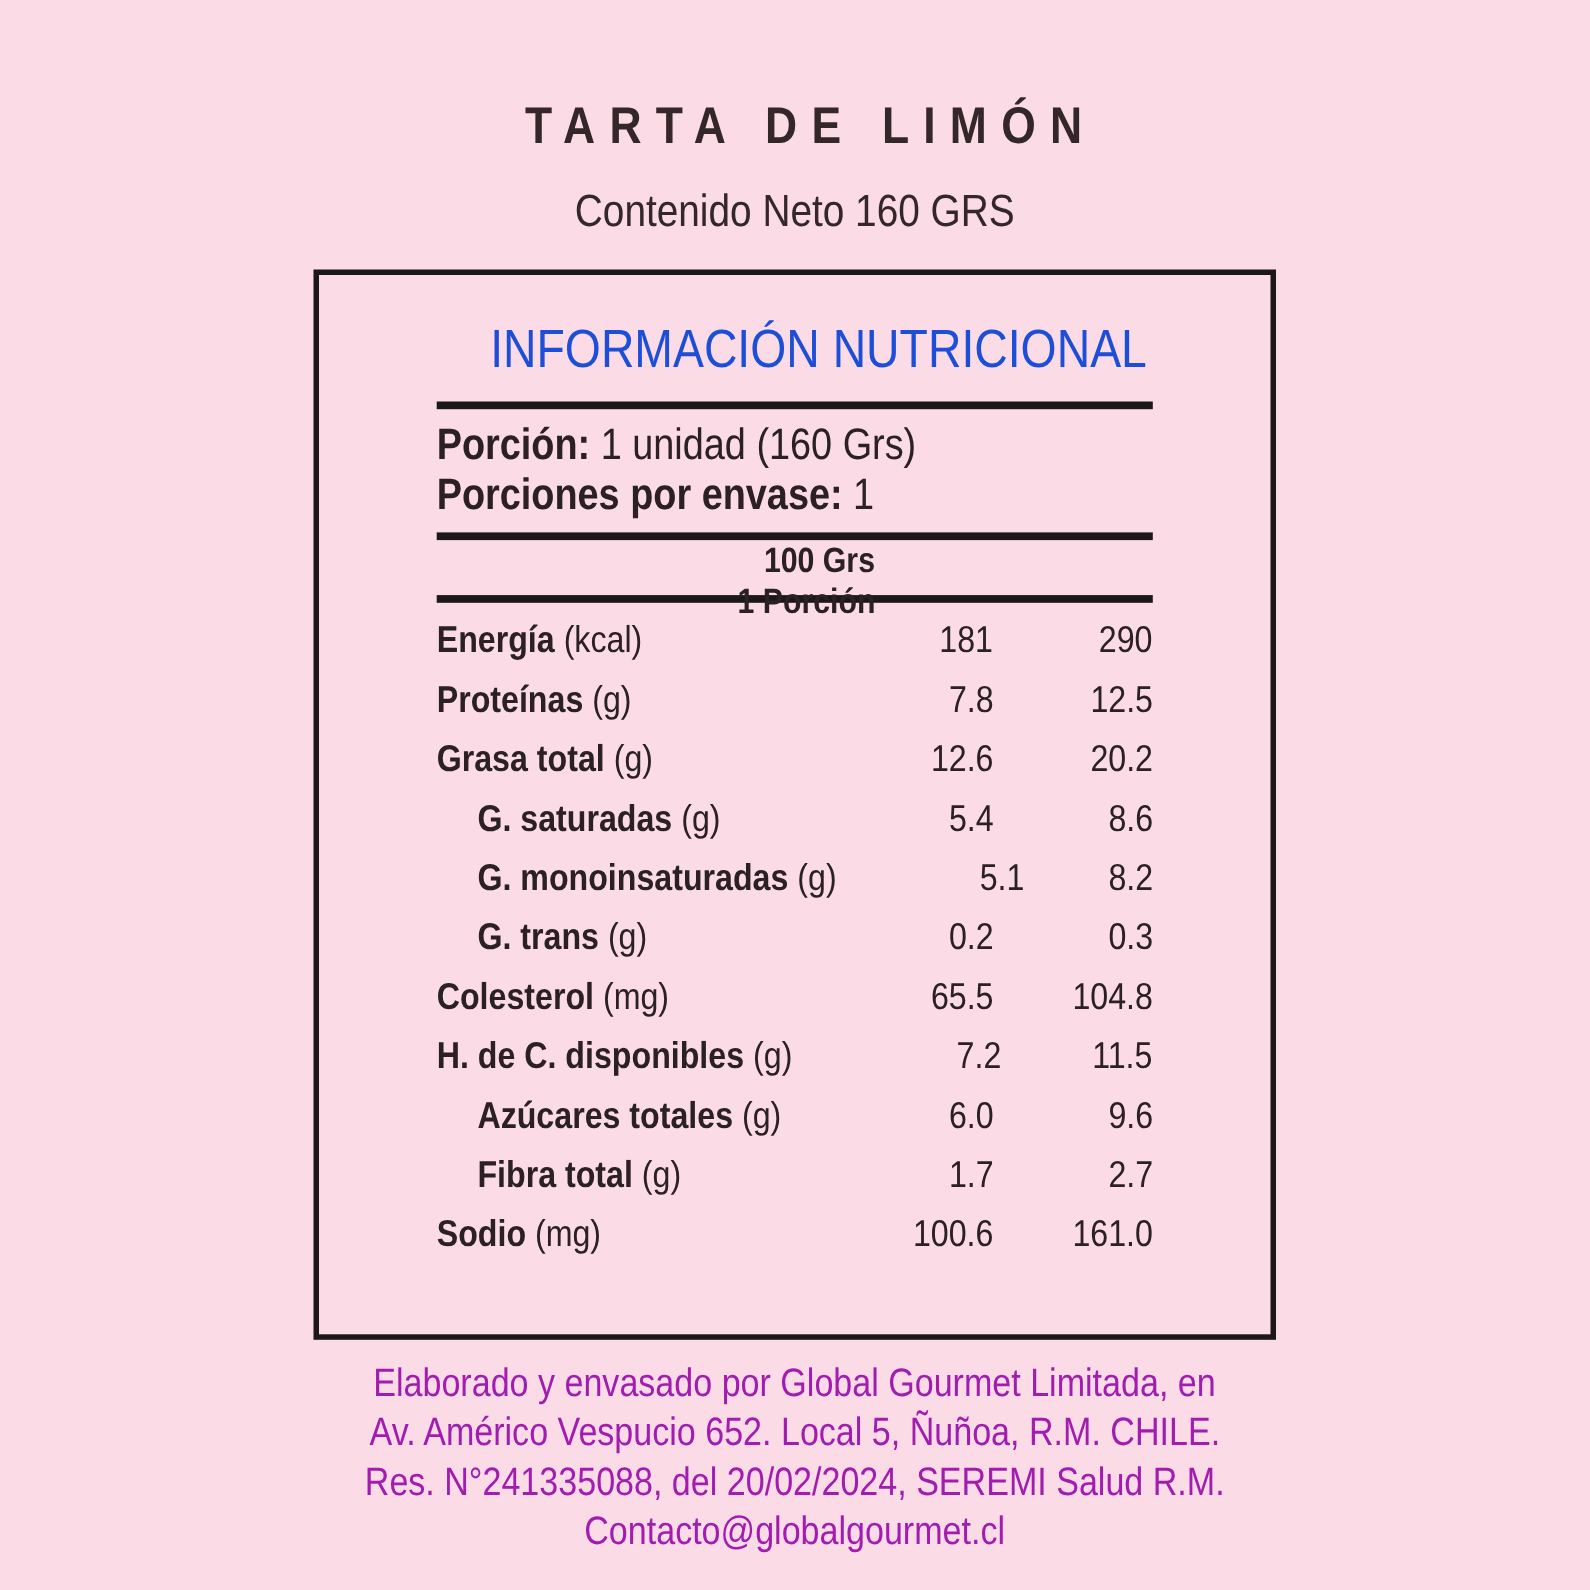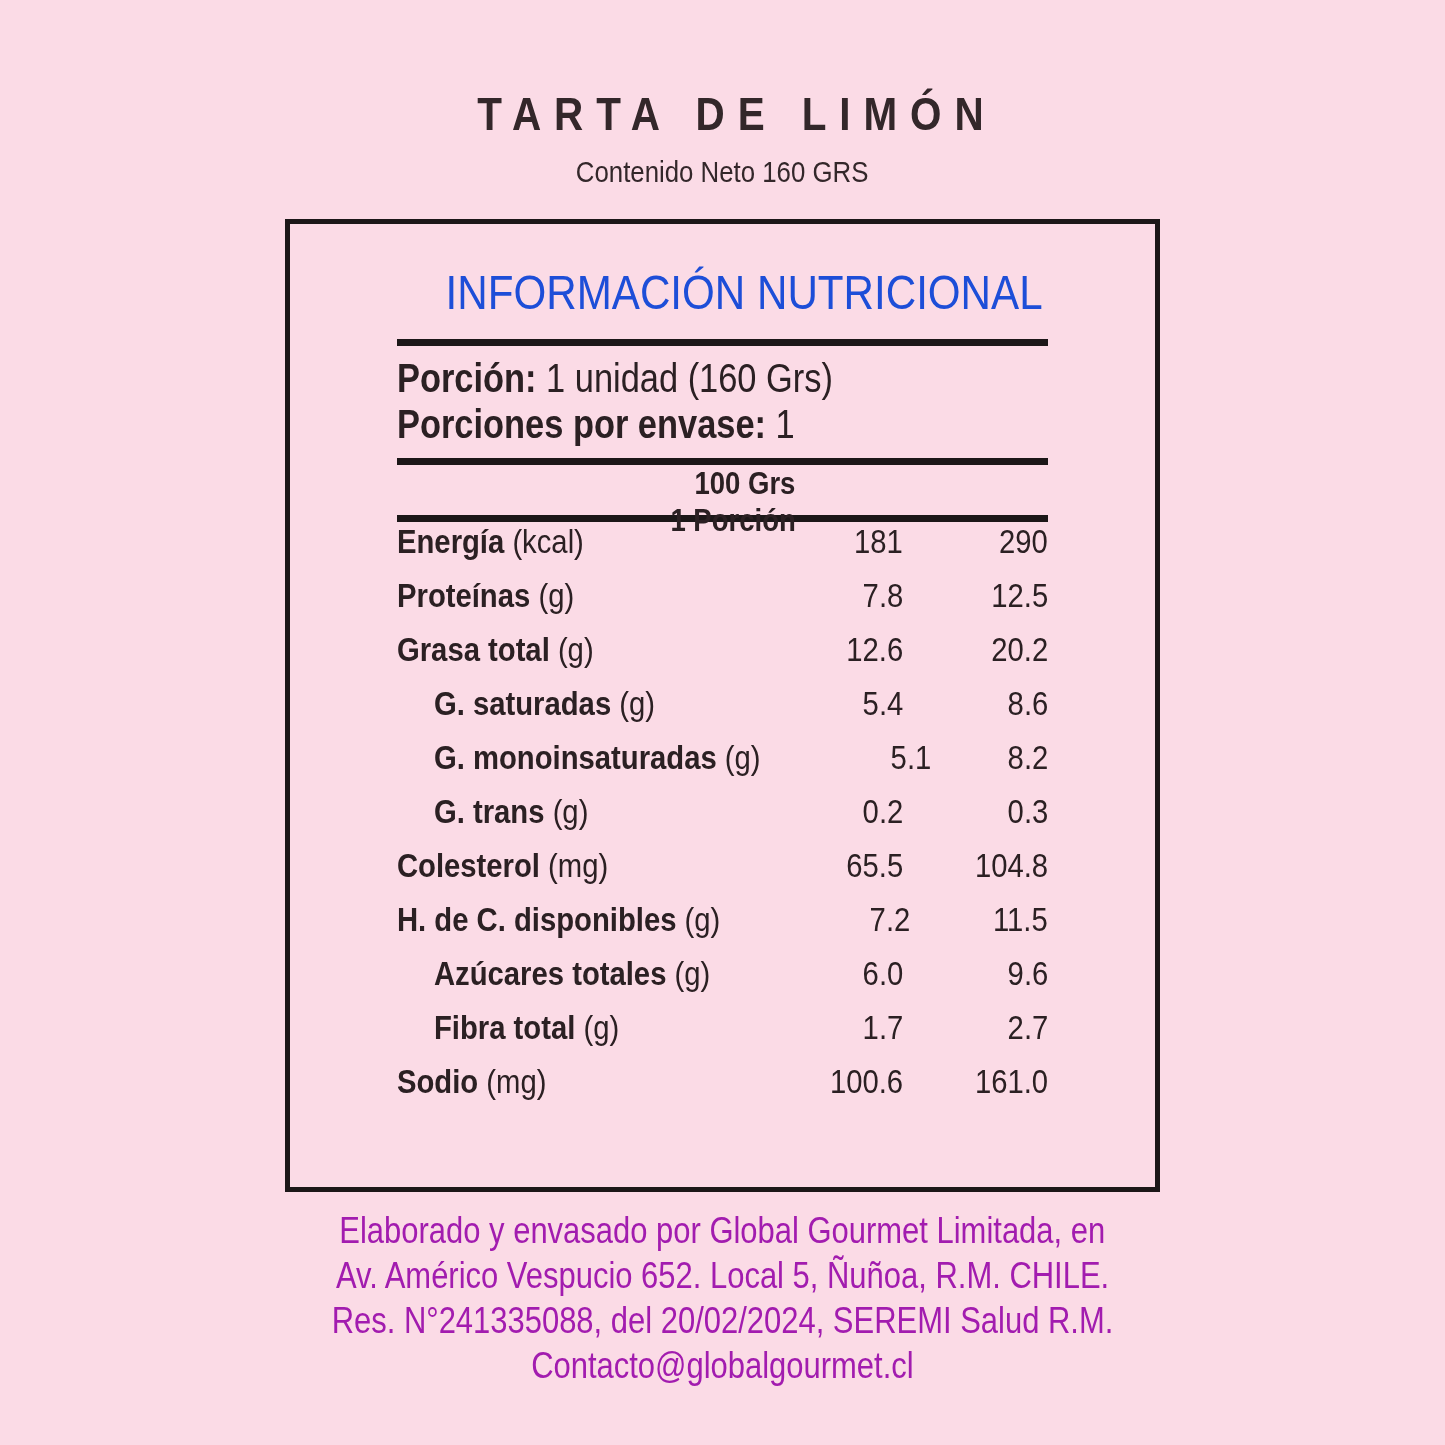--- a/index.html
+++ b/index.html
@@ -16,21 +16,21 @@
   .cond-c { display:inline-block; transform:scaleX(.86); transform-origin:50% 50%; white-space:nowrap; }
   .cond-l { display:inline-block; transform:scaleX(.86); transform-origin:0 50%;  white-space:nowrap; }
   .cond-r { display:inline-block; transform:scaleX(.86); transform-origin:100% 50%; white-space:nowrap; }
 
   header { text-align:center; padding-top:86px; }
   h1.product-title {
     margin:0; font-size:47px; font-weight:700;
     letter-spacing:.32em; text-indent:.32em;
     color:#33272a;
   }
-  .subtitle { margin-top:14px; font-size:30px; font-weight:400; color:#33272a; }
+  .subtitle { margin-top:27px; font-size:41px; font-weight:400; color:#33272a; }
 
   .box {
     box-sizing:border-box;
     width:875px; height:973px;
     margin:30px auto 0 auto;
     border:5px solid #1c1718;
     padding:0 107px;
     background:transparent;
   }
   .box-title {
@@ -46,21 +46,21 @@
 
   .portion-block { margin-top:9px; }
   .portion-line { font-size:40px; line-height:46px; }
   .portion-line b { font-weight:700; }
 
   .head-row { display:flex; align-items:center; height:50px; font-size:32px; font-weight:700;flex-direction:column; }
   .head-spacer { flex:1; }
 
   .col-num { width:145px; text-align:right; }
 
-  .row { display:flex; align-items:flex-start; height:54px; font-size:34px; }
+  .row { display:flex; align-items:flex-end; height:54px; font-size:34px; }
   .row-label { flex:1; text-align:left; font-weight:700; }
   .row-label .unit { font-weight:400; }
   .row.indent .row-label { padding-left:37px; }
   .row .val { font-weight:400; }
 
   footer { margin-top:16px; text-align:center; }
   .footer-line { font-size:36px; line-height:45px; color:#a21caf; }
 </style>
 </head>
 <body>

